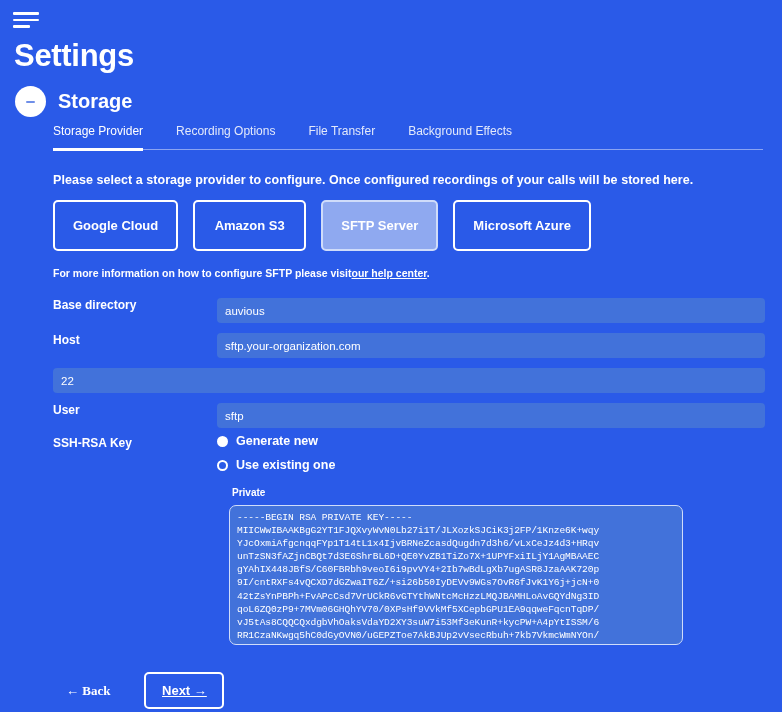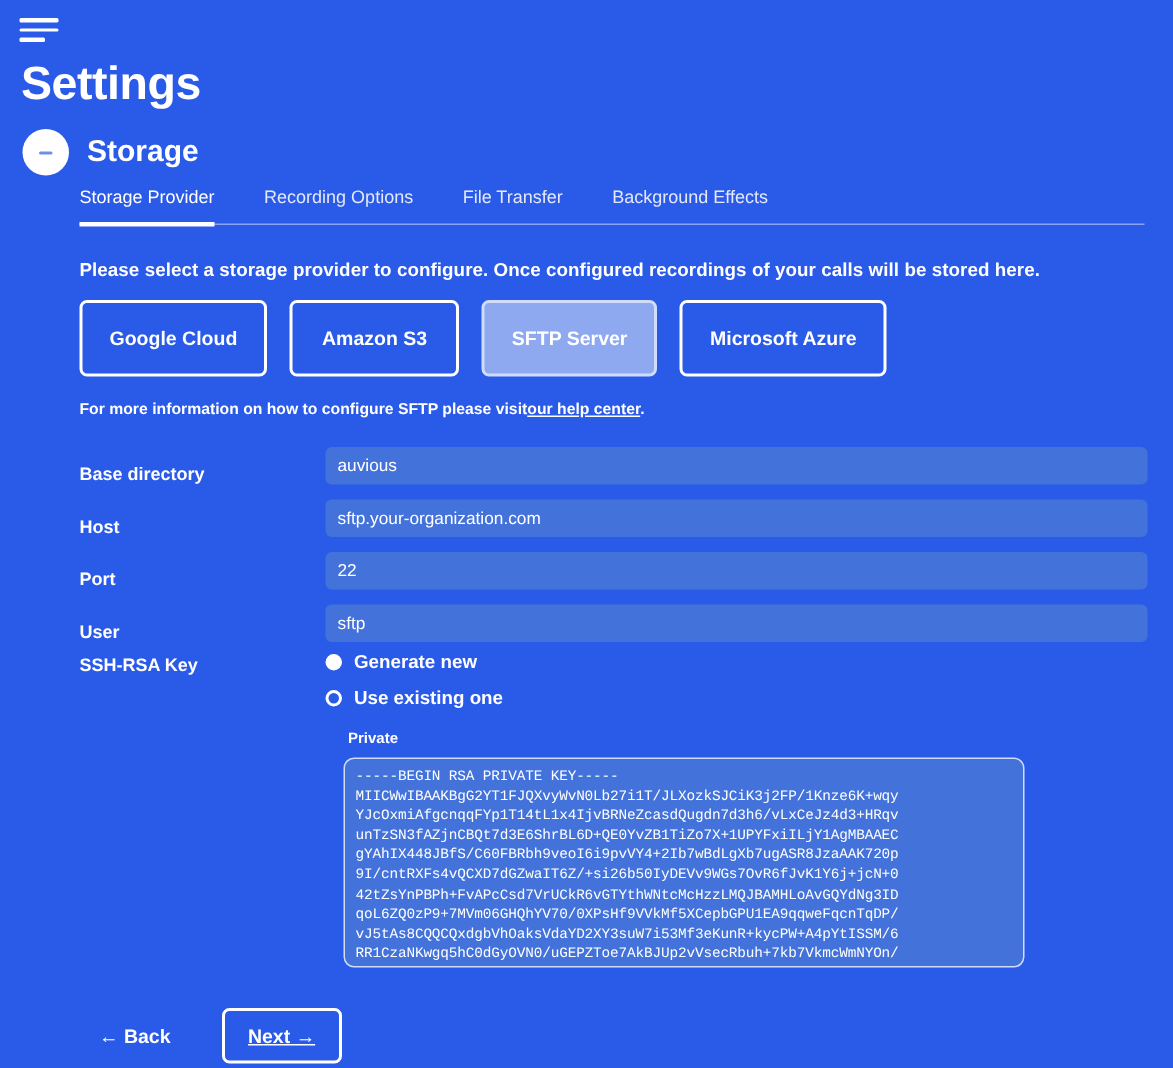--- a/index.html
+++ b/index.html
@@ -144,21 +144,21 @@
   }
 
   
   #form {
     position: absolute;
     left: 53px; top: 298px;
     width: 712px;
   }
   .form-row {
     display: flex;
-    align-items: flex-end;
+    align-items: flex-start;
     margin-bottom: 10px;
     height: 25px;
   }
   .form-label {
     width: 164px;
     flex: 0 0 164px;
     font-size: 12px;
     font-weight: bold;
     color: #ffffff;
   }
@@ -236,21 +236,21 @@
     position: absolute;
     left: 66px; top: 672px;
     display: flex;
     align-items: center;
     gap: 34px;
   }
   #back-button {
     background: transparent;
     border: none;
     color: #ffffff;
-    font-family: Liberation Sans, sans-serif;
+    font-family: Liberation Serif, serif;
     font-size: 13px;
     font-weight: bold;
     cursor: pointer;
     padding: 0;
   }
   #next-button {
     width: 80px; height: 37px;
     background: transparent;
     border: 2px solid #ffffff;
     border-radius: 5px;
@@ -301,21 +301,20 @@
 <div id="form">
   <div class="form-row">
     <div class="form-label">Base directory</div>
     <input class="form-input" type="text" value="auvious" style="">
   </div>
   <div class="form-row">
     <div class="form-label">Host</div>
     <input class="form-input" type="text" value="sftp.your-organization.com" style="">
   </div>
   <div class="form-row">
-    <div class="form-label">Port</div>
     <input class="form-input" type="text" value="22" style="">
   </div>
   <div class="form-row">
     <div class="form-label">User</div>
     <input class="form-input" type="text" value="sftp" style="">
   </div>
 </div>
 
 <div id="radio-block">
   <div class="form-label">SSH-RSA Key</div>

